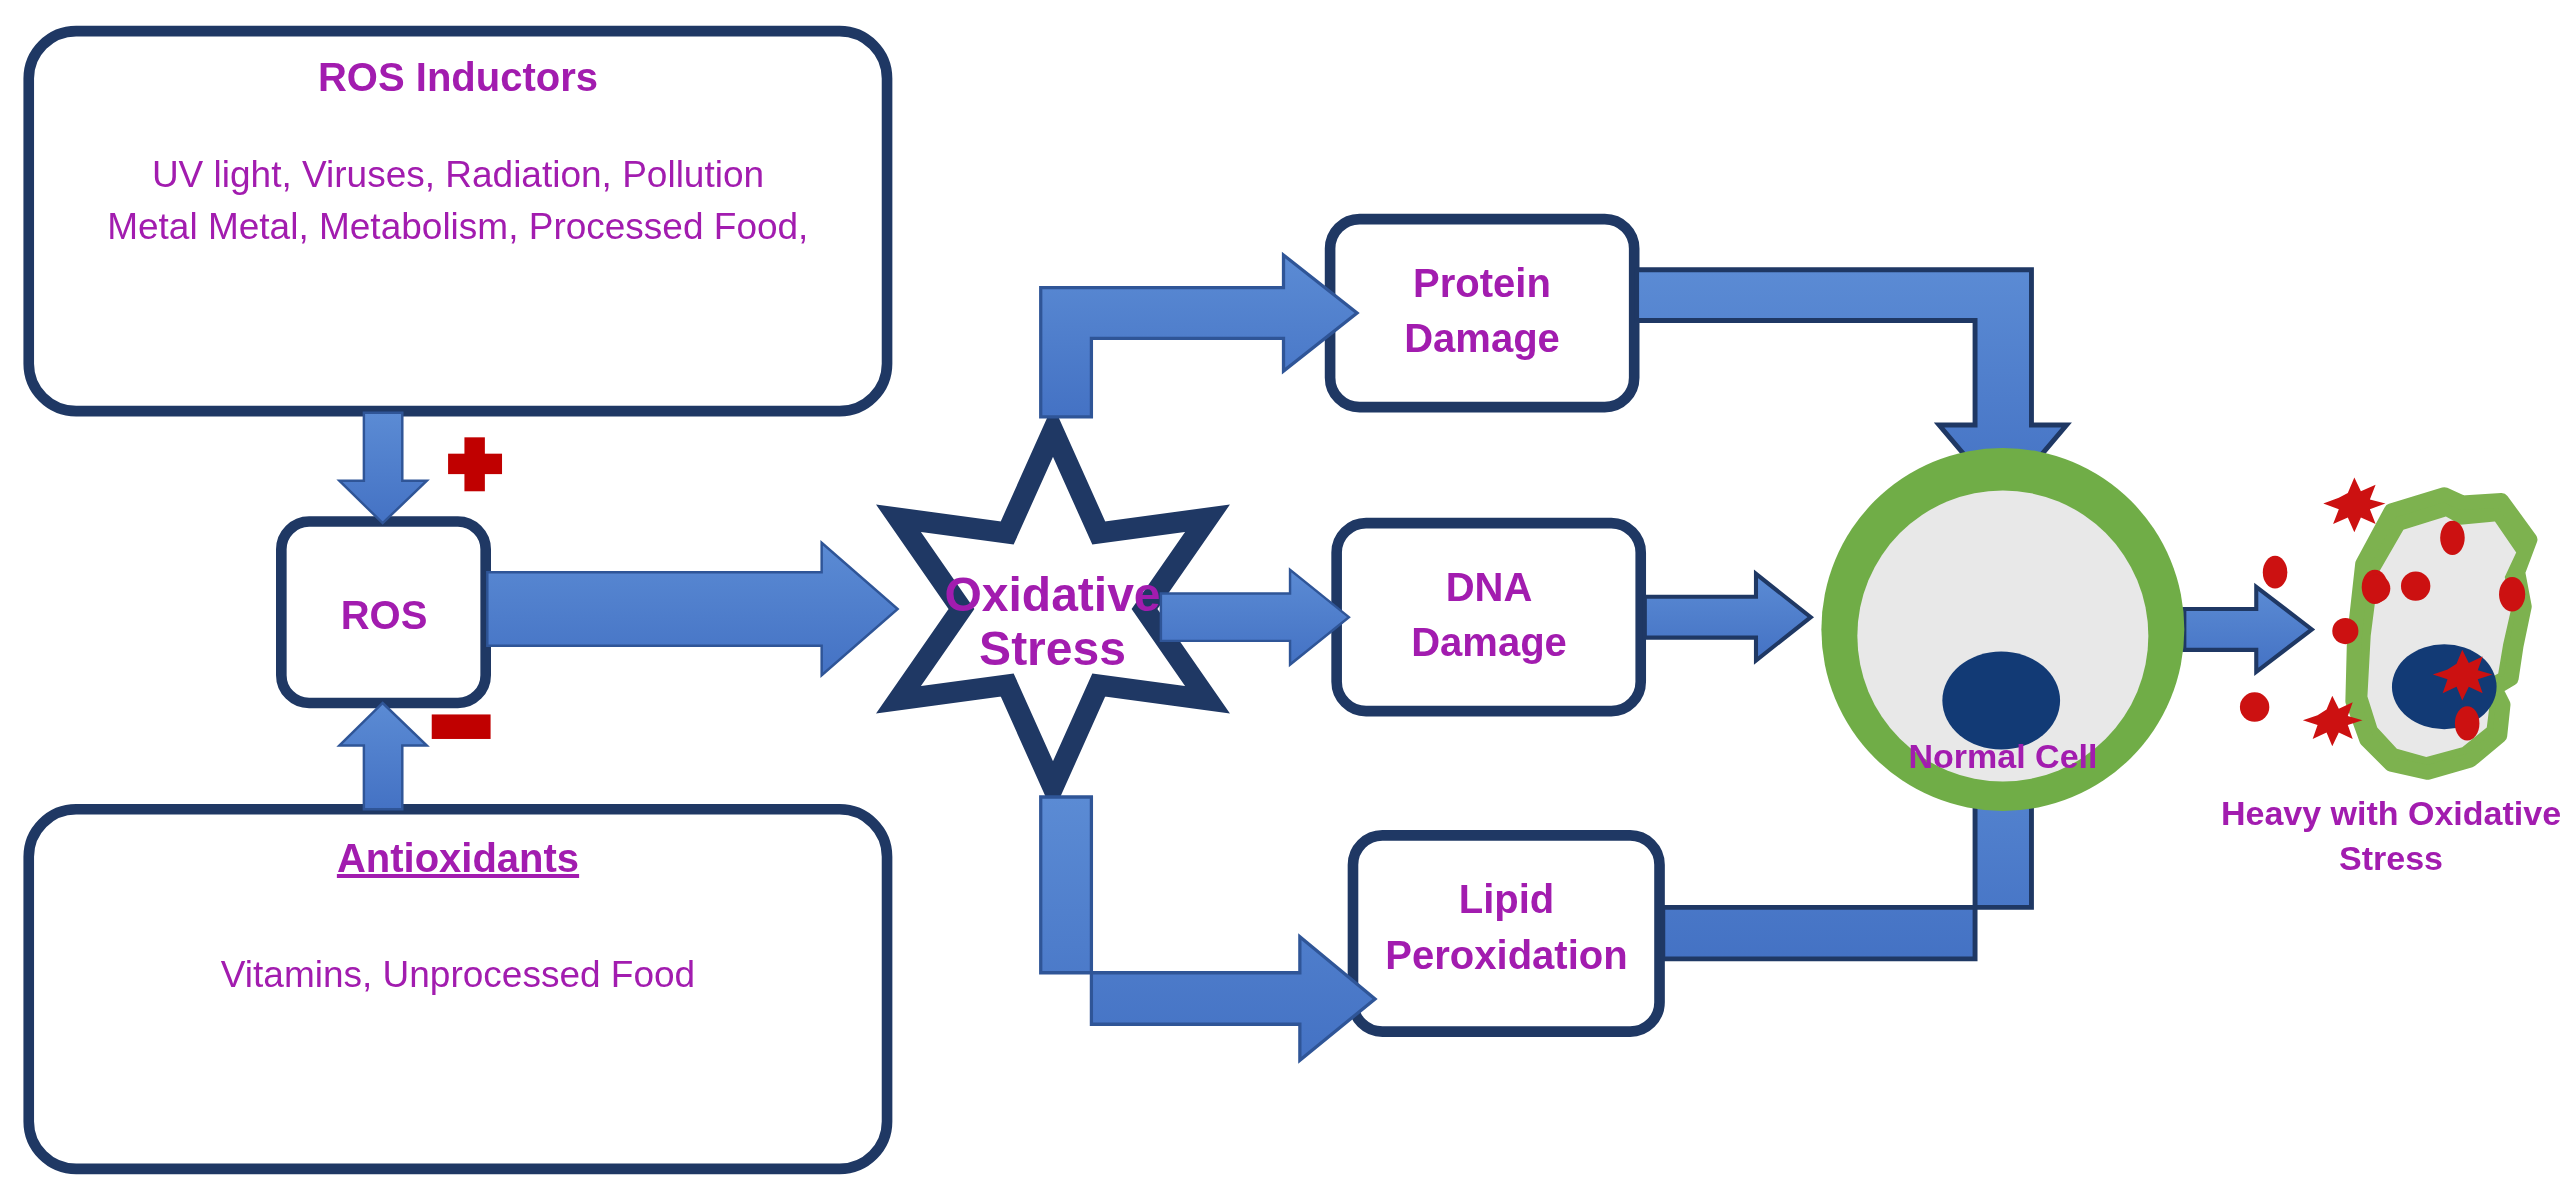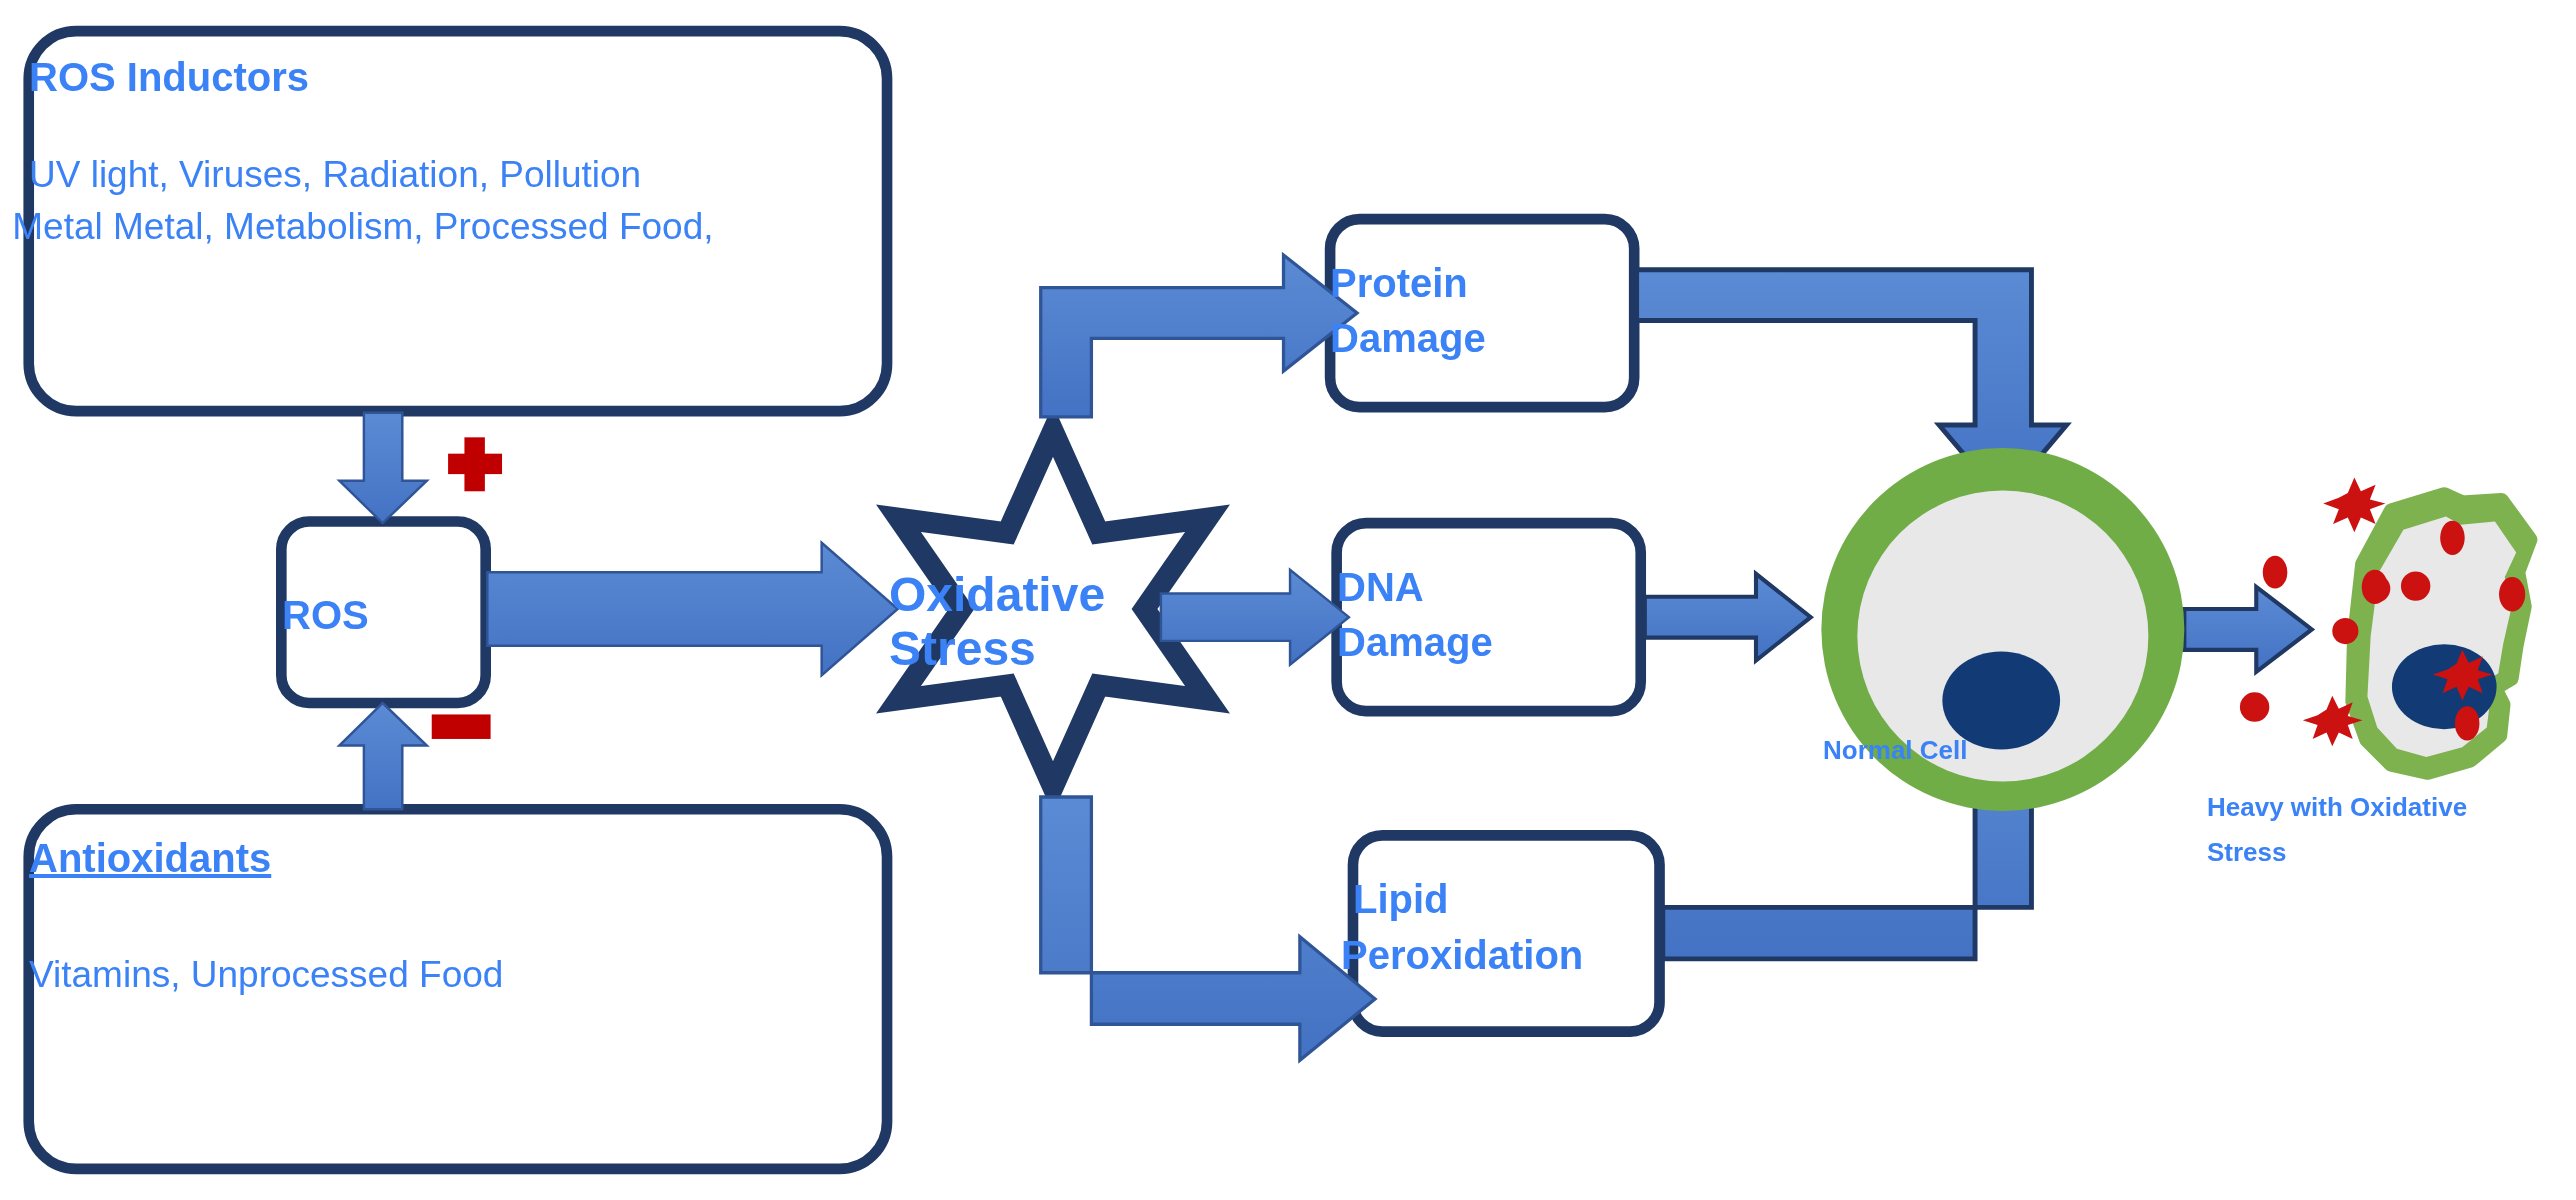--- a/index.html
+++ b/index.html
@@ -1,24 +1,24 @@
 <!DOCTYPE html>
 <html style="font-size:13px"><head>
 <meta charset="utf-8">
 <style>
   html,body{margin:0;padding:0;background:#ffffff;}
   body{font-family:"Liberation Sans", sans-serif;}
   #stage{position:relative;width:2576px;height:1200px;background:#ffffff;overflow:hidden;}
   #stage svg{position:absolute;left:0;top:0;width:2576px;height:1200px;}
-  .lbl{position:absolute;color:#3b82f6;line-height:1.30;}
+  .lbl{position:absolute;text-align:center;color:#a21caf;line-height:1.30;}
   .box-title{font-size:40px;font-weight:bold;}
   .box-body{font-size:37px;font-weight:normal;}
   .node-text{font-size:40px;font-weight:bold;}
   .star-text{font-size:48px;font-weight:bold;}
-  .cap{font-size:26px;font-weight:bold;}
+  .cap{font-size:34px;font-weight:bold;}
 </style>
 </head>
 <body>
 
 <div id="stage">
 
   <svg viewBox="0 0 3151 1468" xmlns="http://www.w3.org/2000/svg">
     <defs>
 
       <linearGradient id="ab" x1="0" y1="0" x2="0" y2="1">

